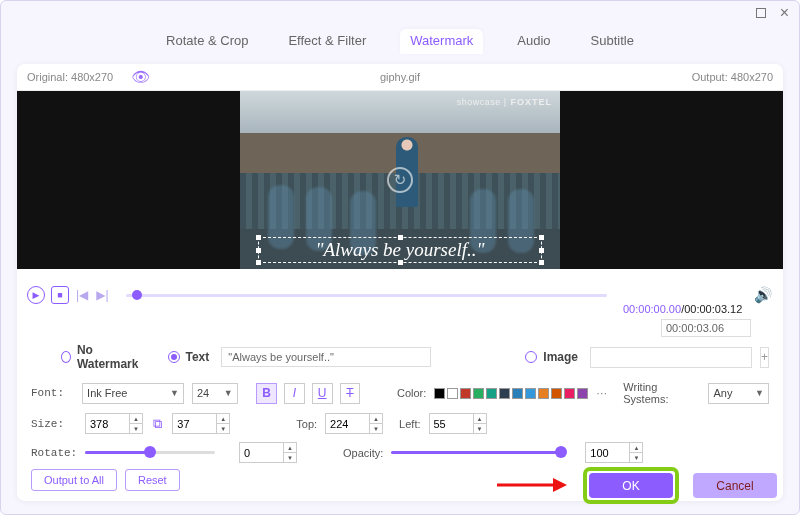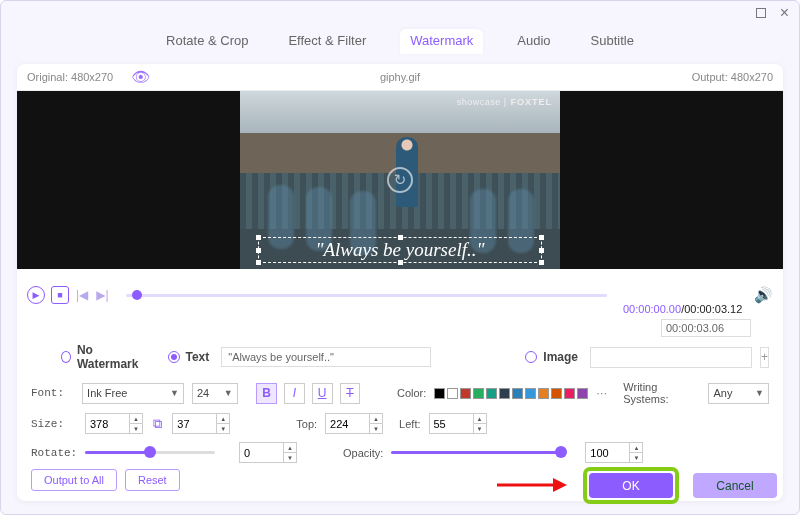--- a/index.html
+++ b/index.html
@@ -79,21 +79,21 @@
   .slider .knob{position:absolute;top:-5px;width:12px;height:12px;border-radius:50%;background:#8c5cff;margin-left:-6px;}
   .slider.rot{width:130px;} .slider.rot .fill{width:50%;} .slider.rot .knob{left:50%;}
   .slider.op{width:170px;} .slider.op .fill{width:100%;} .slider.op .knob{left:100%;}
   .btnrow { display:flex; gap:8px; padding: 2px 14px 10px;}
   .lbtn { border:1px solid #b99aff; color:#8c5cff; background:#fff; font-size:11px; padding:4px 12px; border-radius:3px; cursor:pointer;}
   
   .footer { position:absolute; bottom:10px; right:22px; display:flex; align-items:center; gap:14px;}
   .mainbtn { width:84px; height:25px; border-radius:4px; font-size:12px; display:flex; align-items:center; justify-content:center; cursor:pointer;}
   .ok { background:#8c5cff; color:#fff; }
   .okframe { border:4px solid #84cc16; padding:2px; border-radius:7px;}
-  .cancel { background:#c0a7ff; color:#14532d;}
+  .cancel { background:#c0a7ff; color:#7f1d1d;}
   .arrow { position:absolute; bottom:18px; right:230px;}
   .arrow-line { stroke:#e11; stroke-width:3; fill:none;}
   .arrow-head { fill:#e11;}
 </style>
 </head>
 <body>
 
 <div class="app">
 
   <div class="titlebar">

